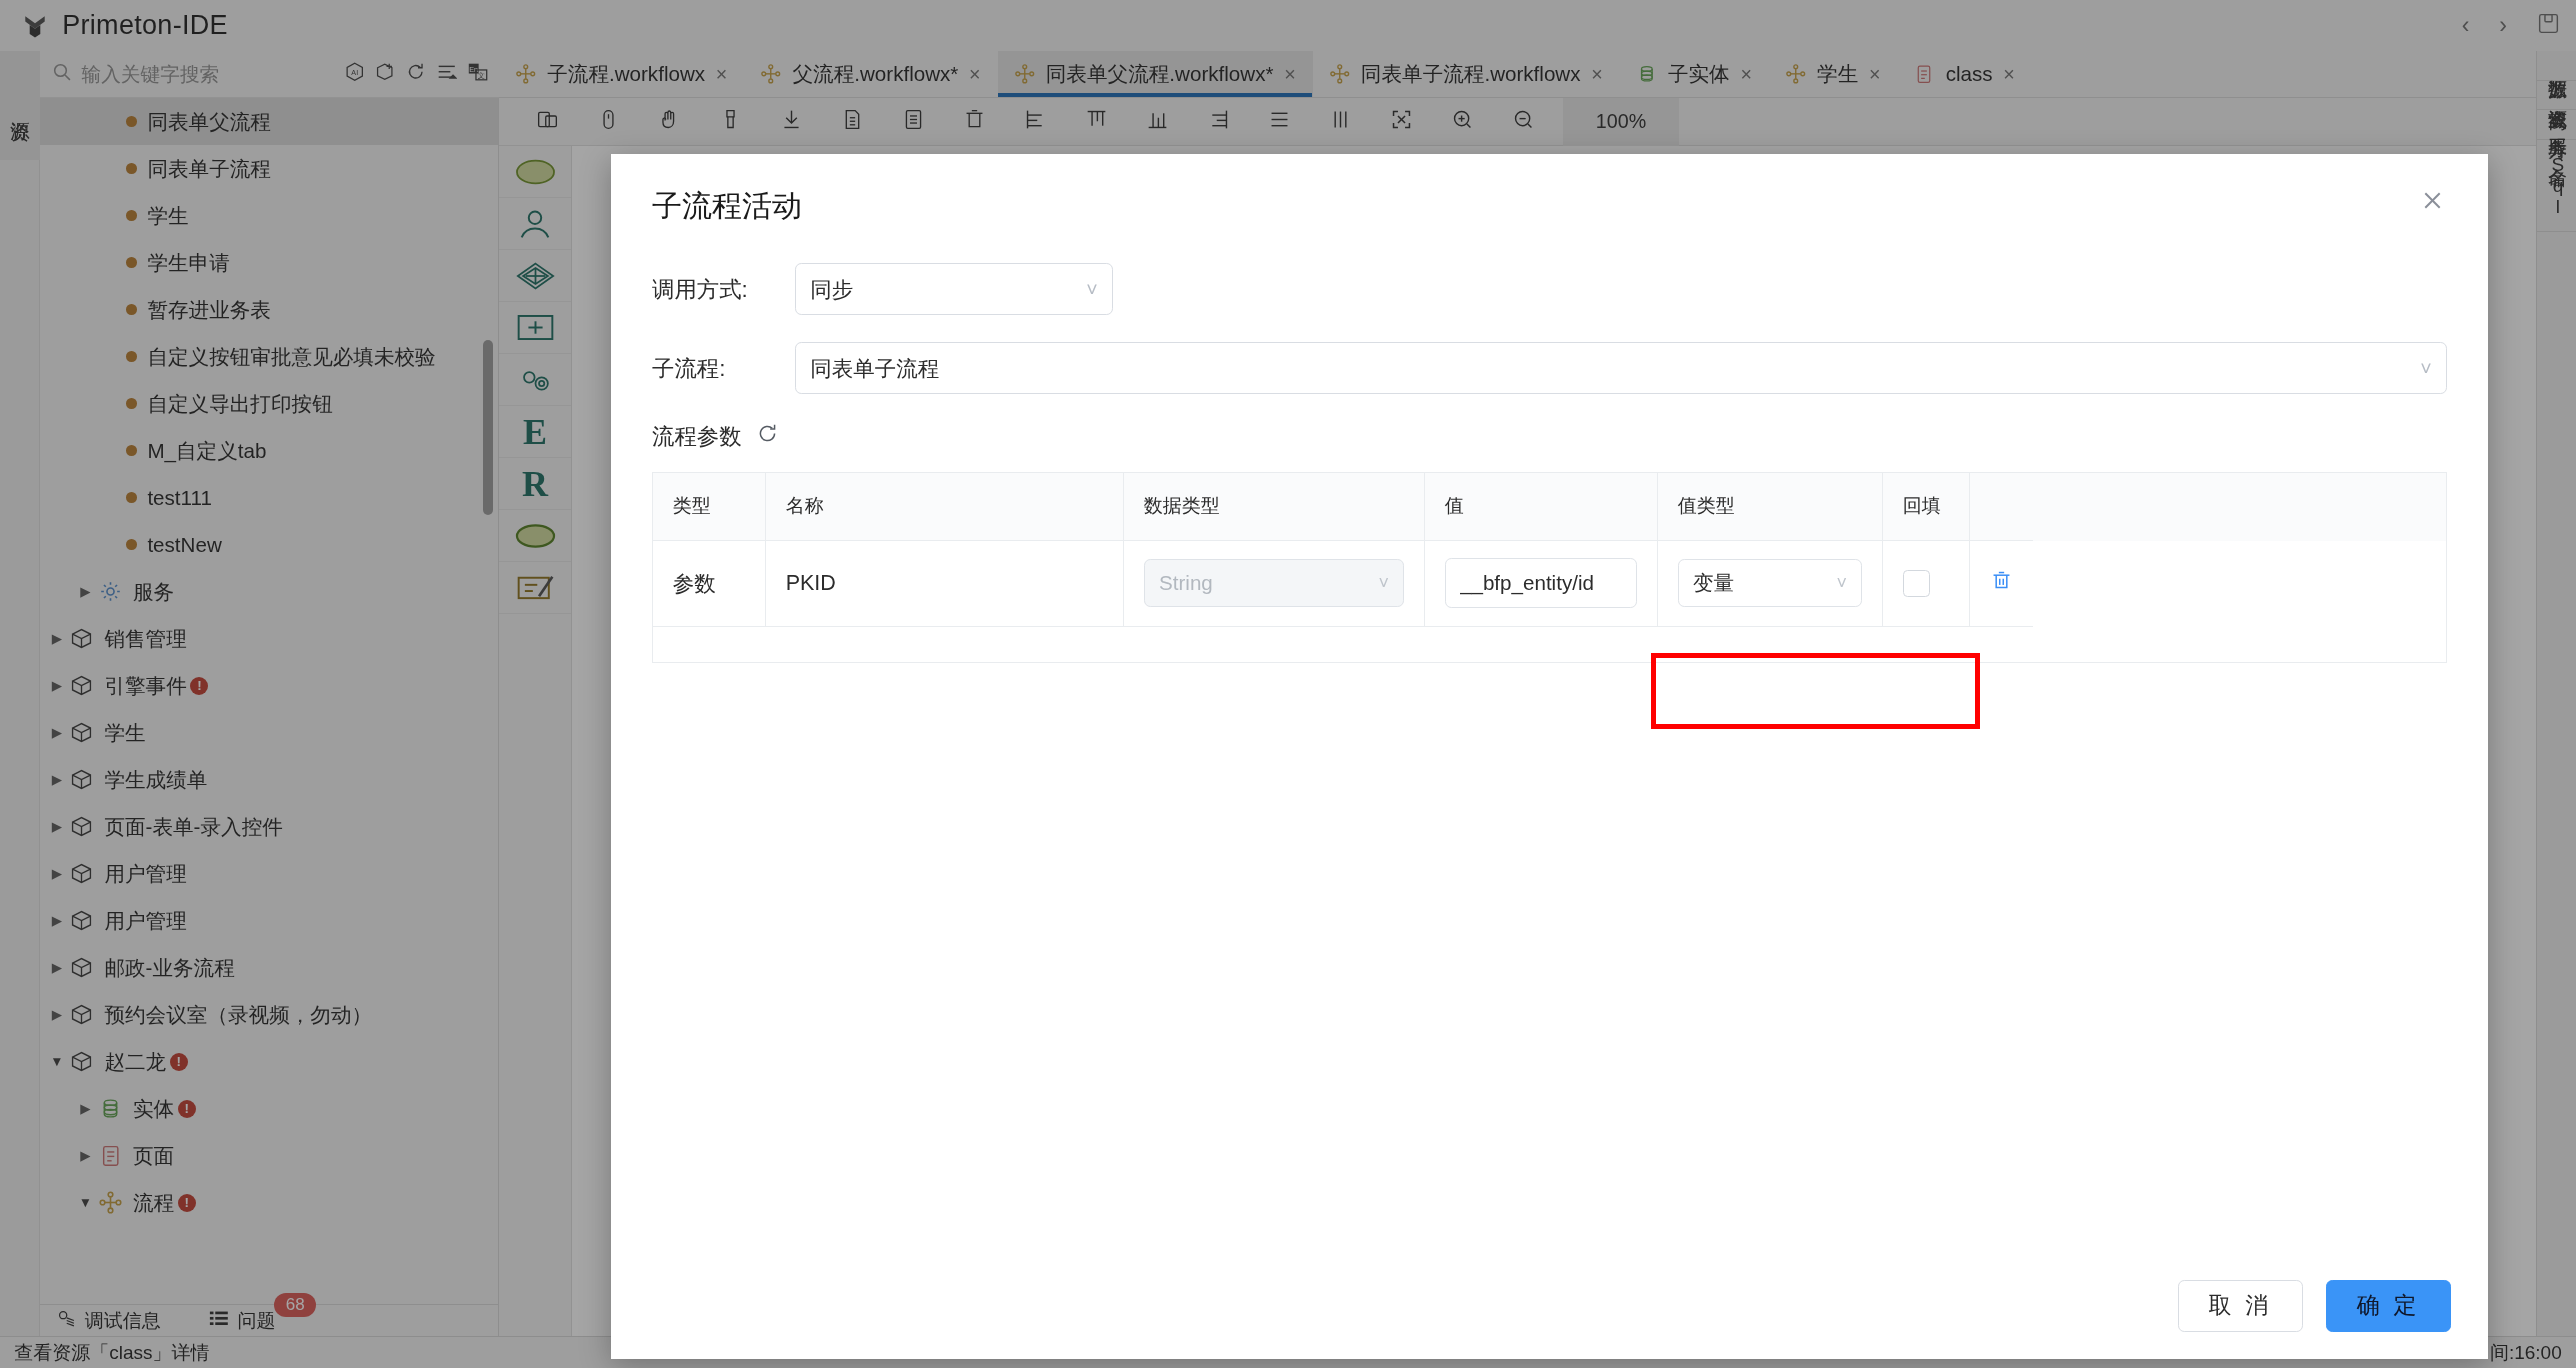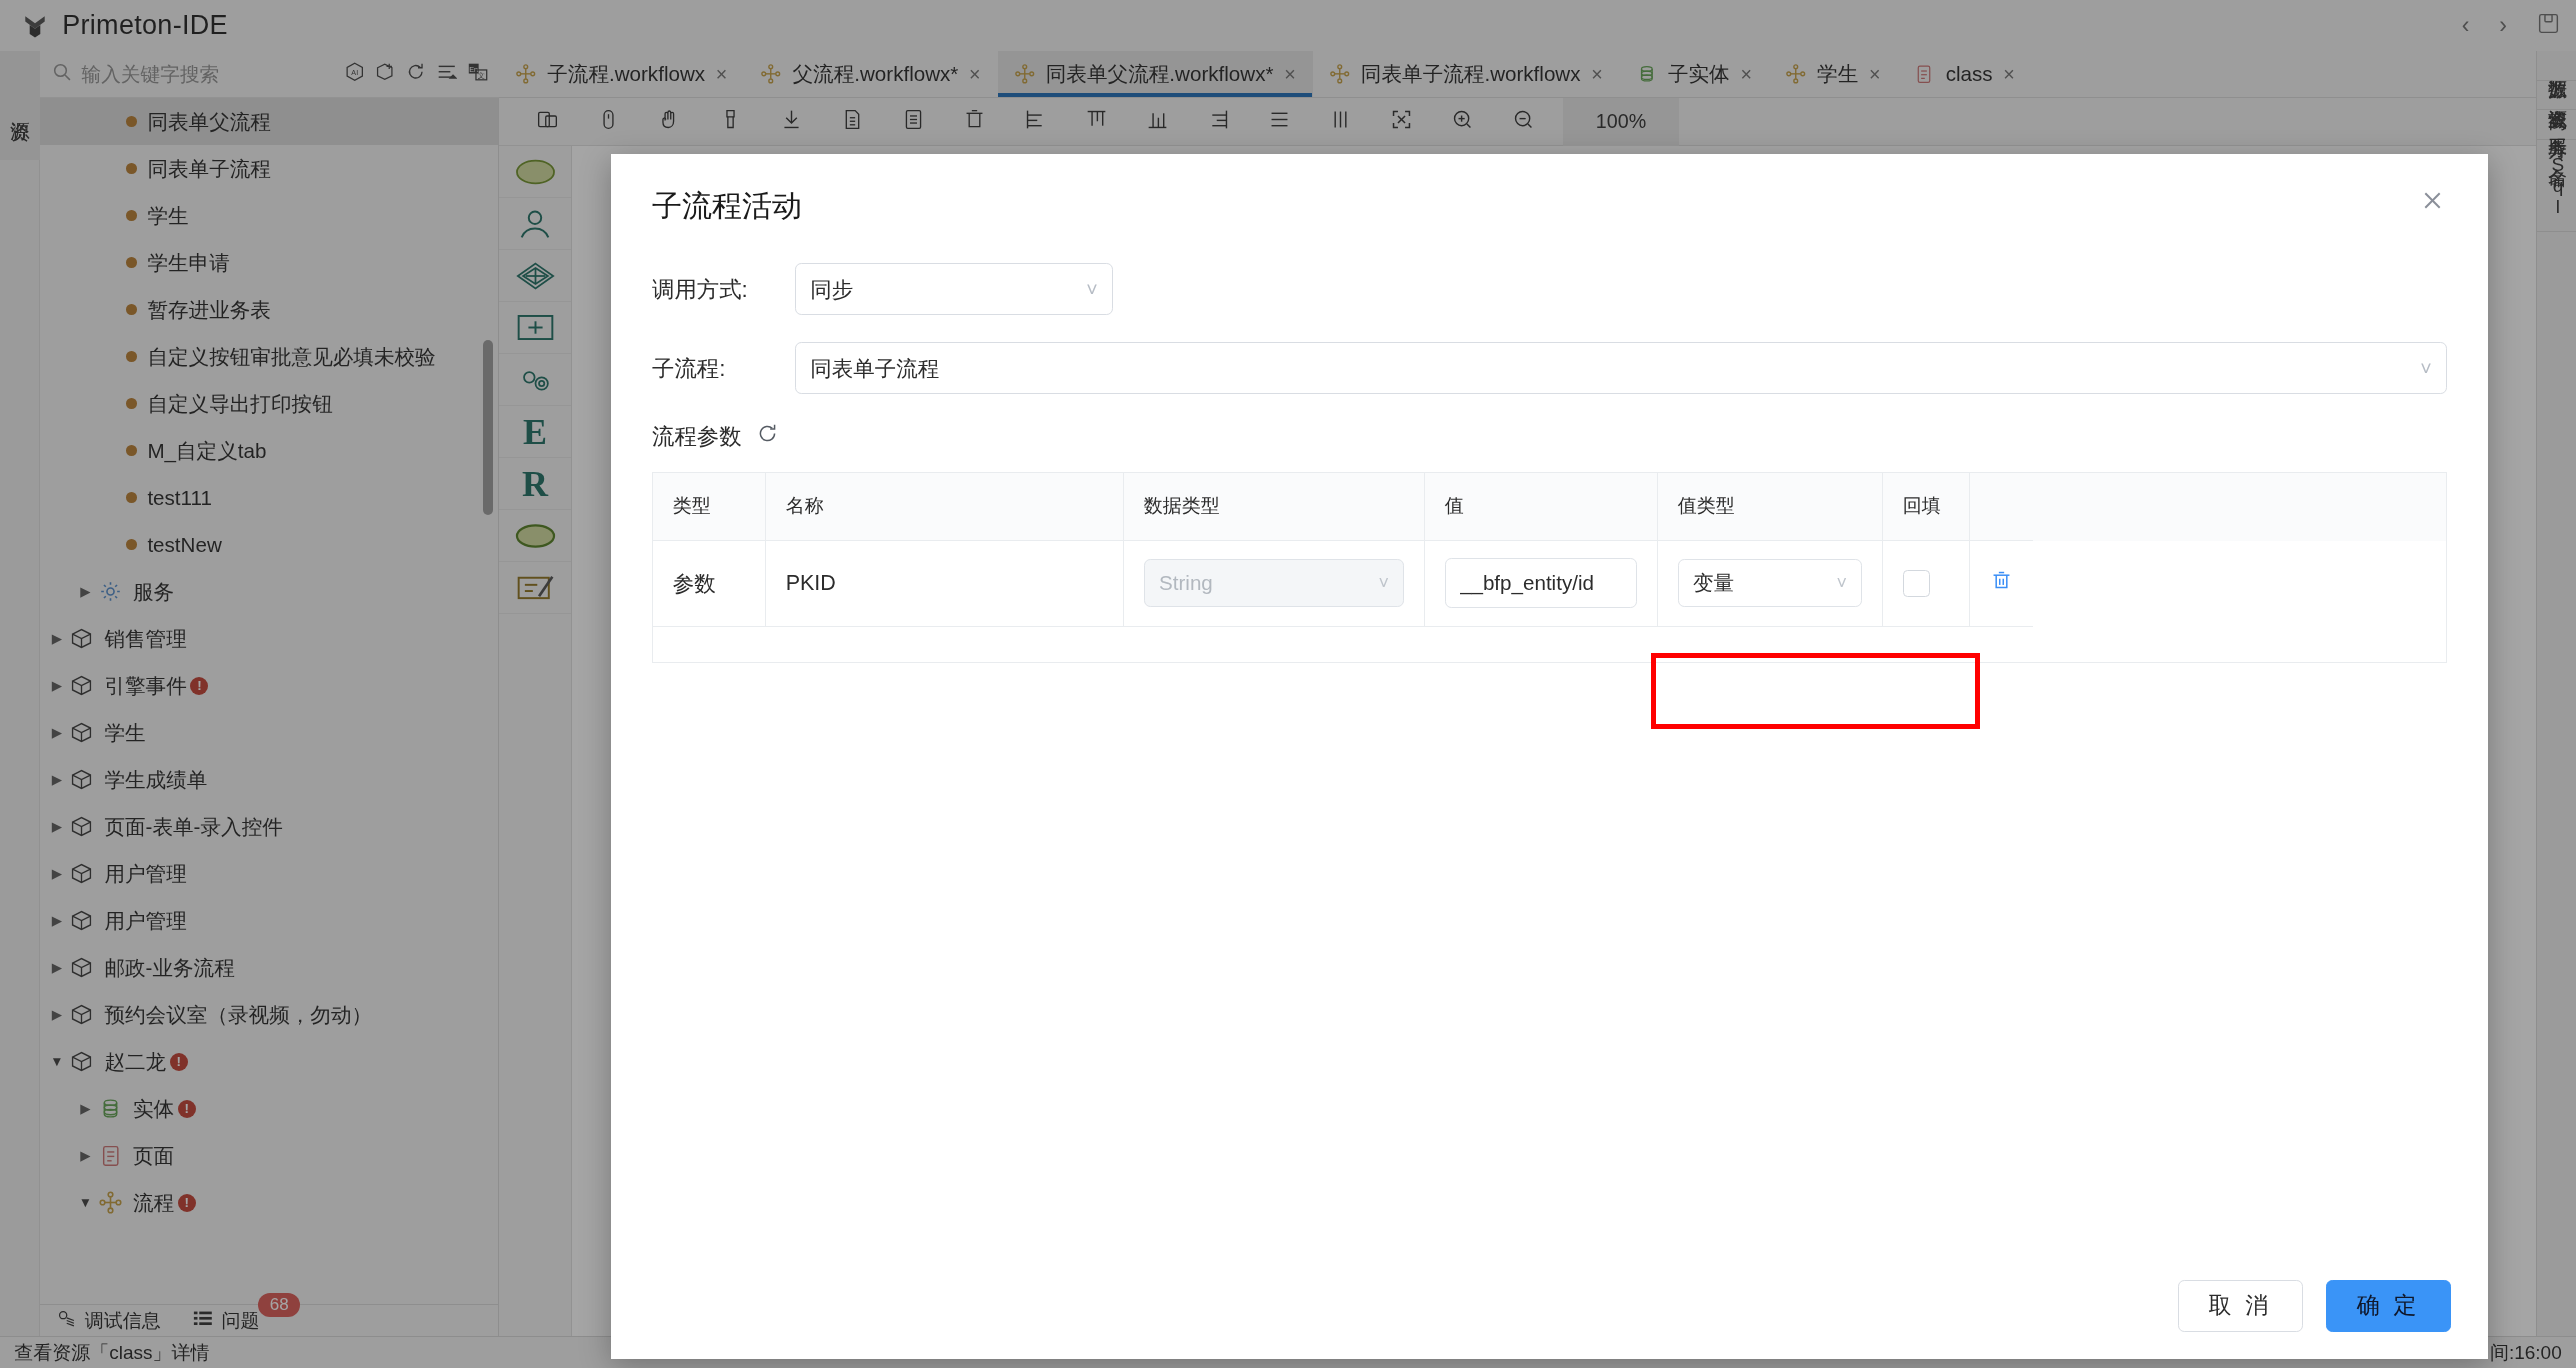--- a/index.html
+++ b/index.html
@@ -89,21 +89,21 @@
   }
   .tree-scroll {
     position: absolute; right: 5.4px; top: 242px; width: 9.8px; height: 175px;
     background: #9a9a9a; border-radius: 5.4px;
   }
 
   
   .bottom-tabs {
     position: absolute; left: 40px; bottom: 32px; width: 459px; height: 32px;
     background: #f3f3f3; border-top: 0.9px solid #d8d8d8; border-right: 0.9px solid #d8d8d8;
-    display: flex; align-items: center; gap: 32px; padding-left: 16px; margin-top: 20px;
+    display: flex; align-items: center; gap: 48px; padding-left: 16px; margin-top: 20px;
   }
   .bt-item { display:flex; align-items:center; gap:9px; font-size: 19px; color: #1f1f1f; cursor:pointer; position:relative;}
   .count-badge {
     position:absolute; right:-41px; top:-14.3px;
     background:#d9534f; color:#fff; border-radius: 14.3px;
     font-size:17px; padding: 1.8px 11.6px; text-align: center;
   }
   
   .statusbar {
     position: absolute; left: 0; bottom: 0; width: 2576px; height: 32px;

